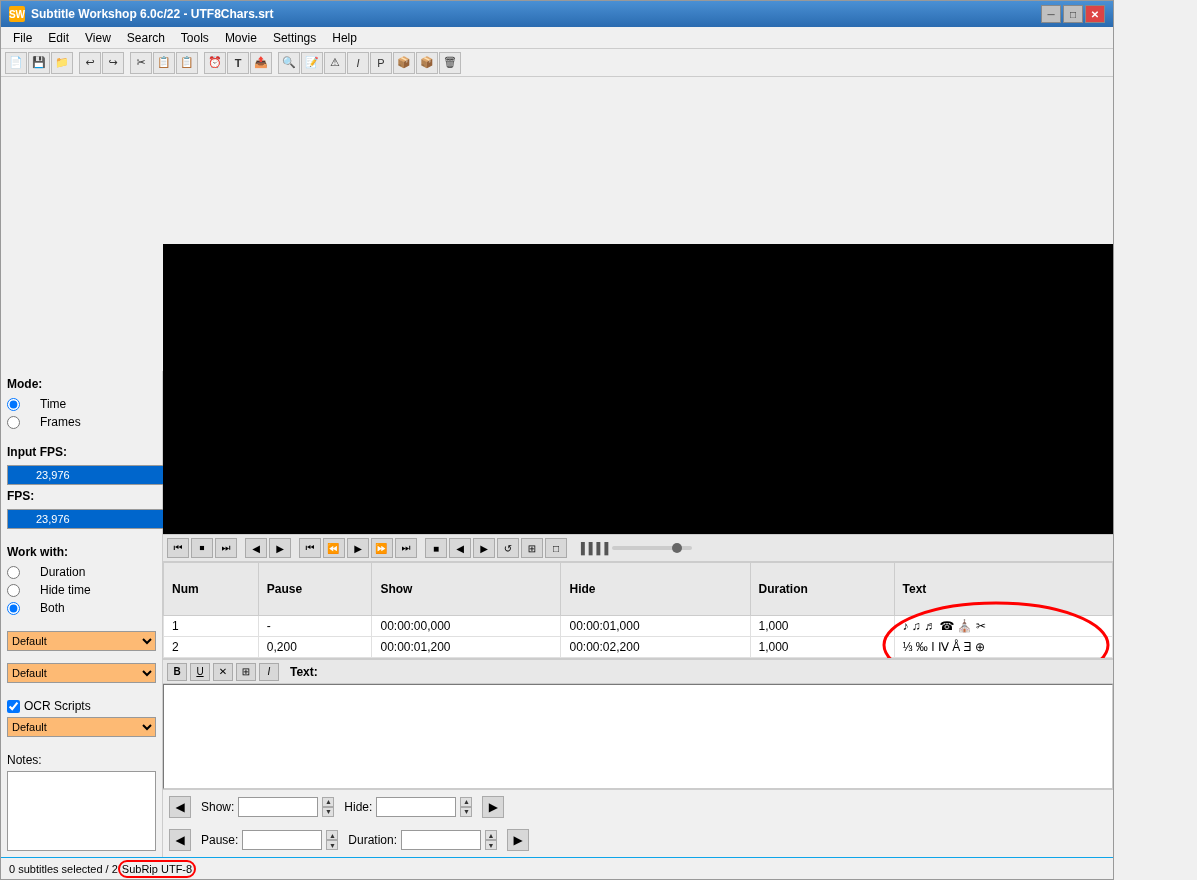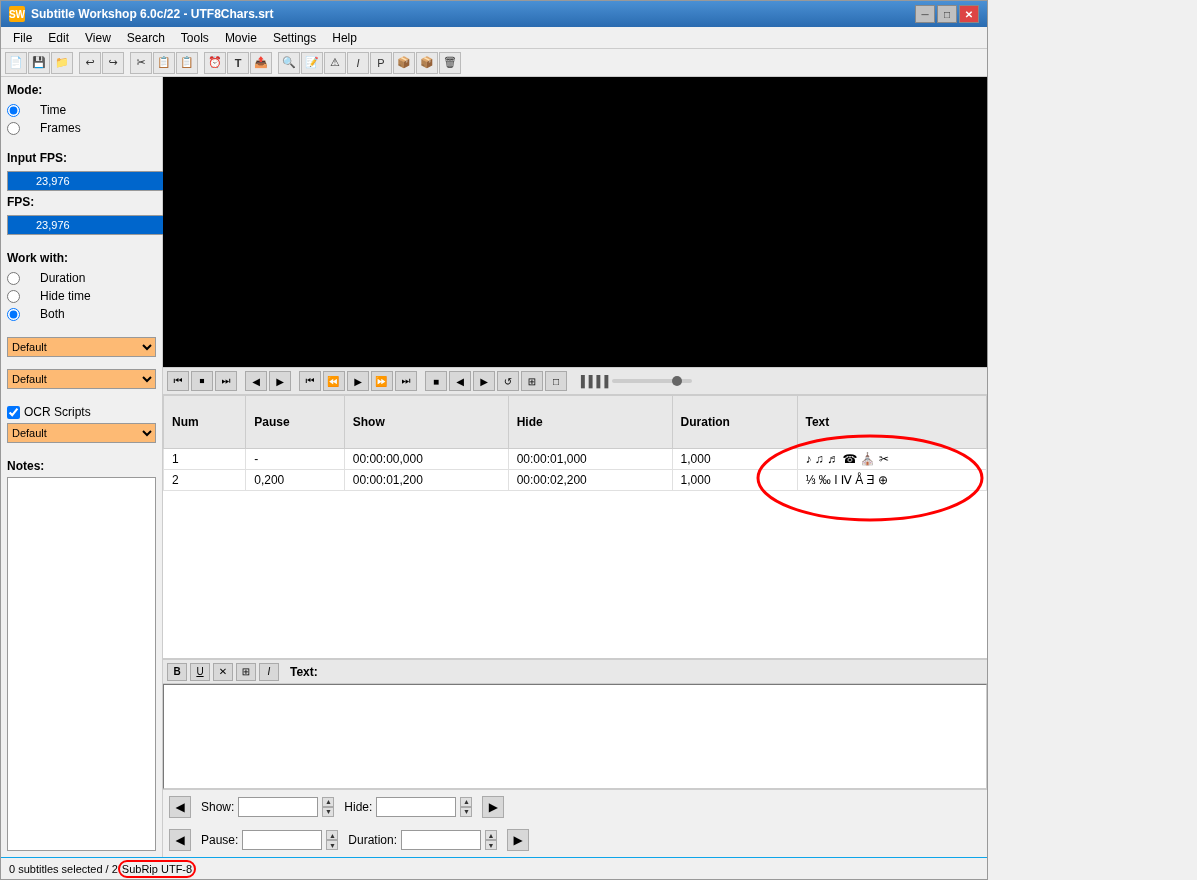--- a/index.html
+++ b/index.html
@@ -7,21 +7,21 @@
       font-family: 'Segoe UI', Tahoma, Arial, sans-serif;
       font-size: 12px;
       background: #f0f0f0;
       width: 1197px;
       height: 880px;
       overflow: hidden;
     }
 
     
     .window {
-      width: 988px;
+      width: 1114px;
       height: 880px;
       border: 1px solid #999;
       display: flex;
       flex-direction: column;
       background: #f0f0f0;
     }
 
     .title-bar {
       background: linear-gradient(to bottom, #4a90d4, #2a6bb0);
       color: white;
@@ -105,20 +105,21 @@
       font-size: 11px;
       color: #333;
     }
     .tb-sep { width: 4px; }
 
     
     .main-area {
       display: flex;
       flex: 1;
       overflow: hidden;
+      align-items: flex-end;
     }
 
     
     .sidebar {
       width: 162px;
       background: #f0f0f0;
       border-right: 1px solid #ccc;
       padding: 6px;
       display: flex;
       flex-direction: column;
@@ -163,21 +164,21 @@
       font-size: 9px;
     }
 
     .checkbox-row {
       display: flex;
       align-items: center;
       gap: 4px;
       font-size: 12px;
     }
 
-    .notes-label { font-weight: bold; font-size: 12px; }
+    .notes-label { font-weight: normal; font-size: 12px; }
     .notes-box {
       flex: 1;
       border: 1px solid #999;
       background: white;
       min-height: 80px;
     }
 
     
     .right-content {
       flex: 1;

